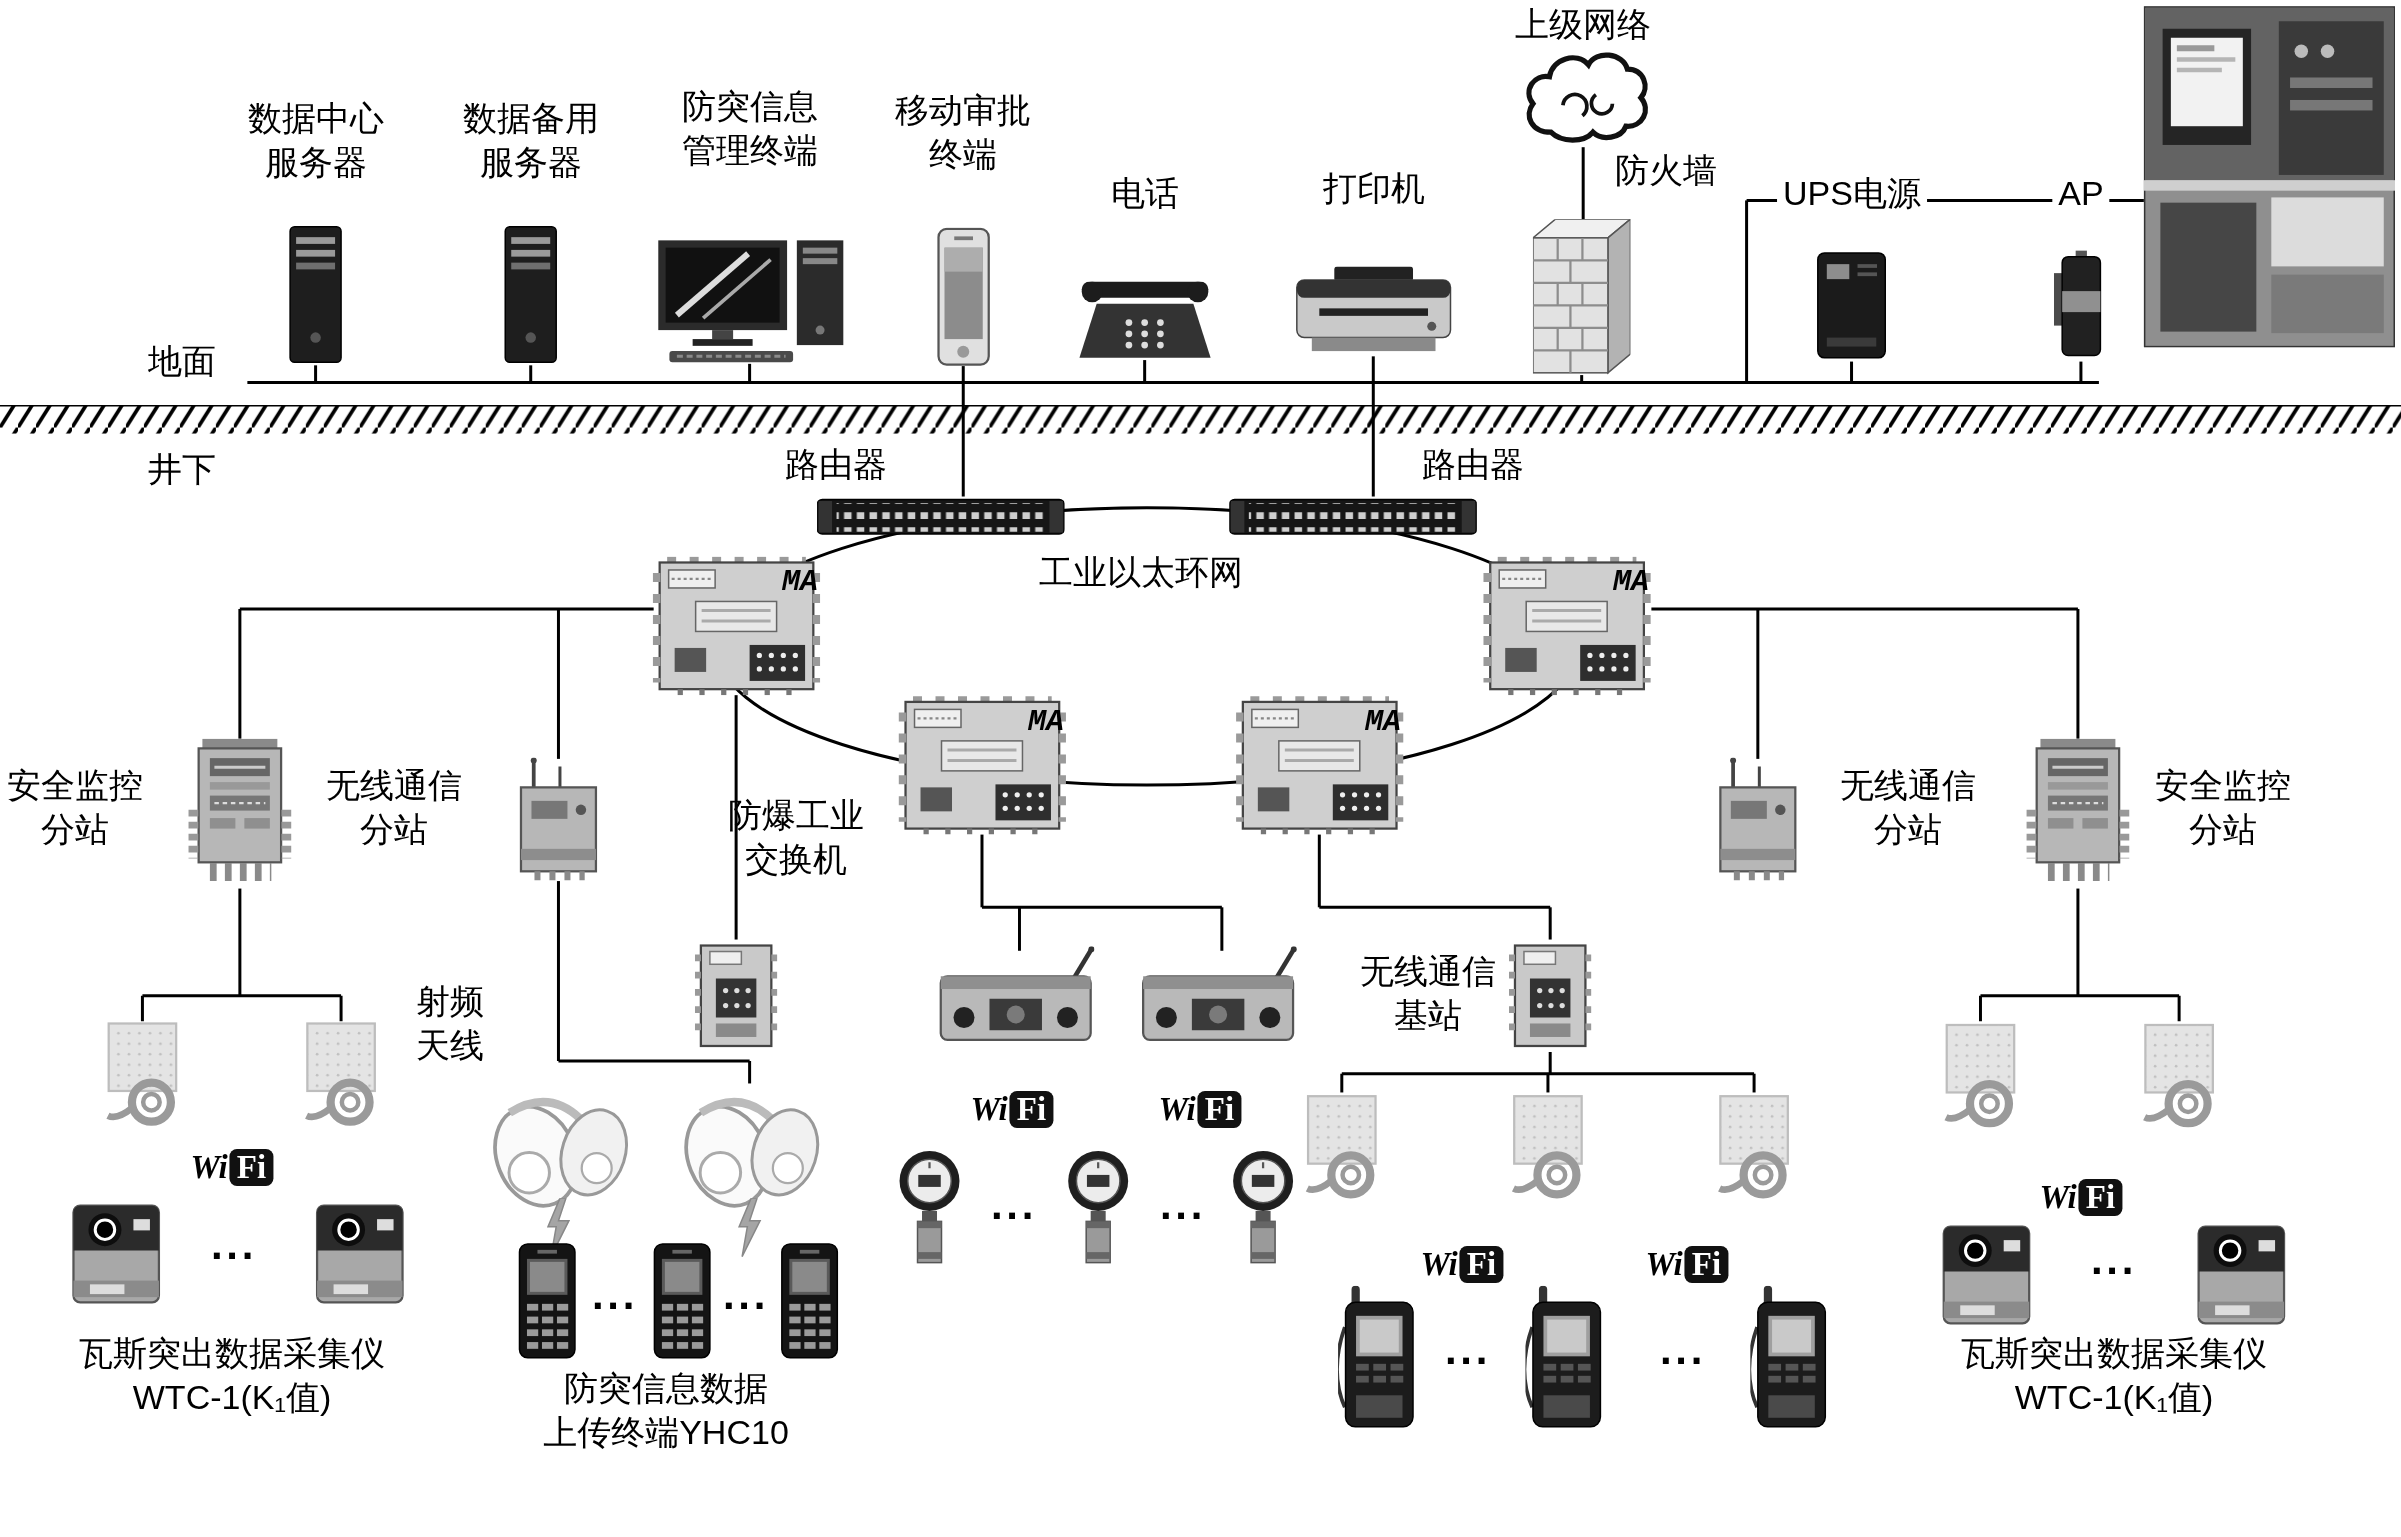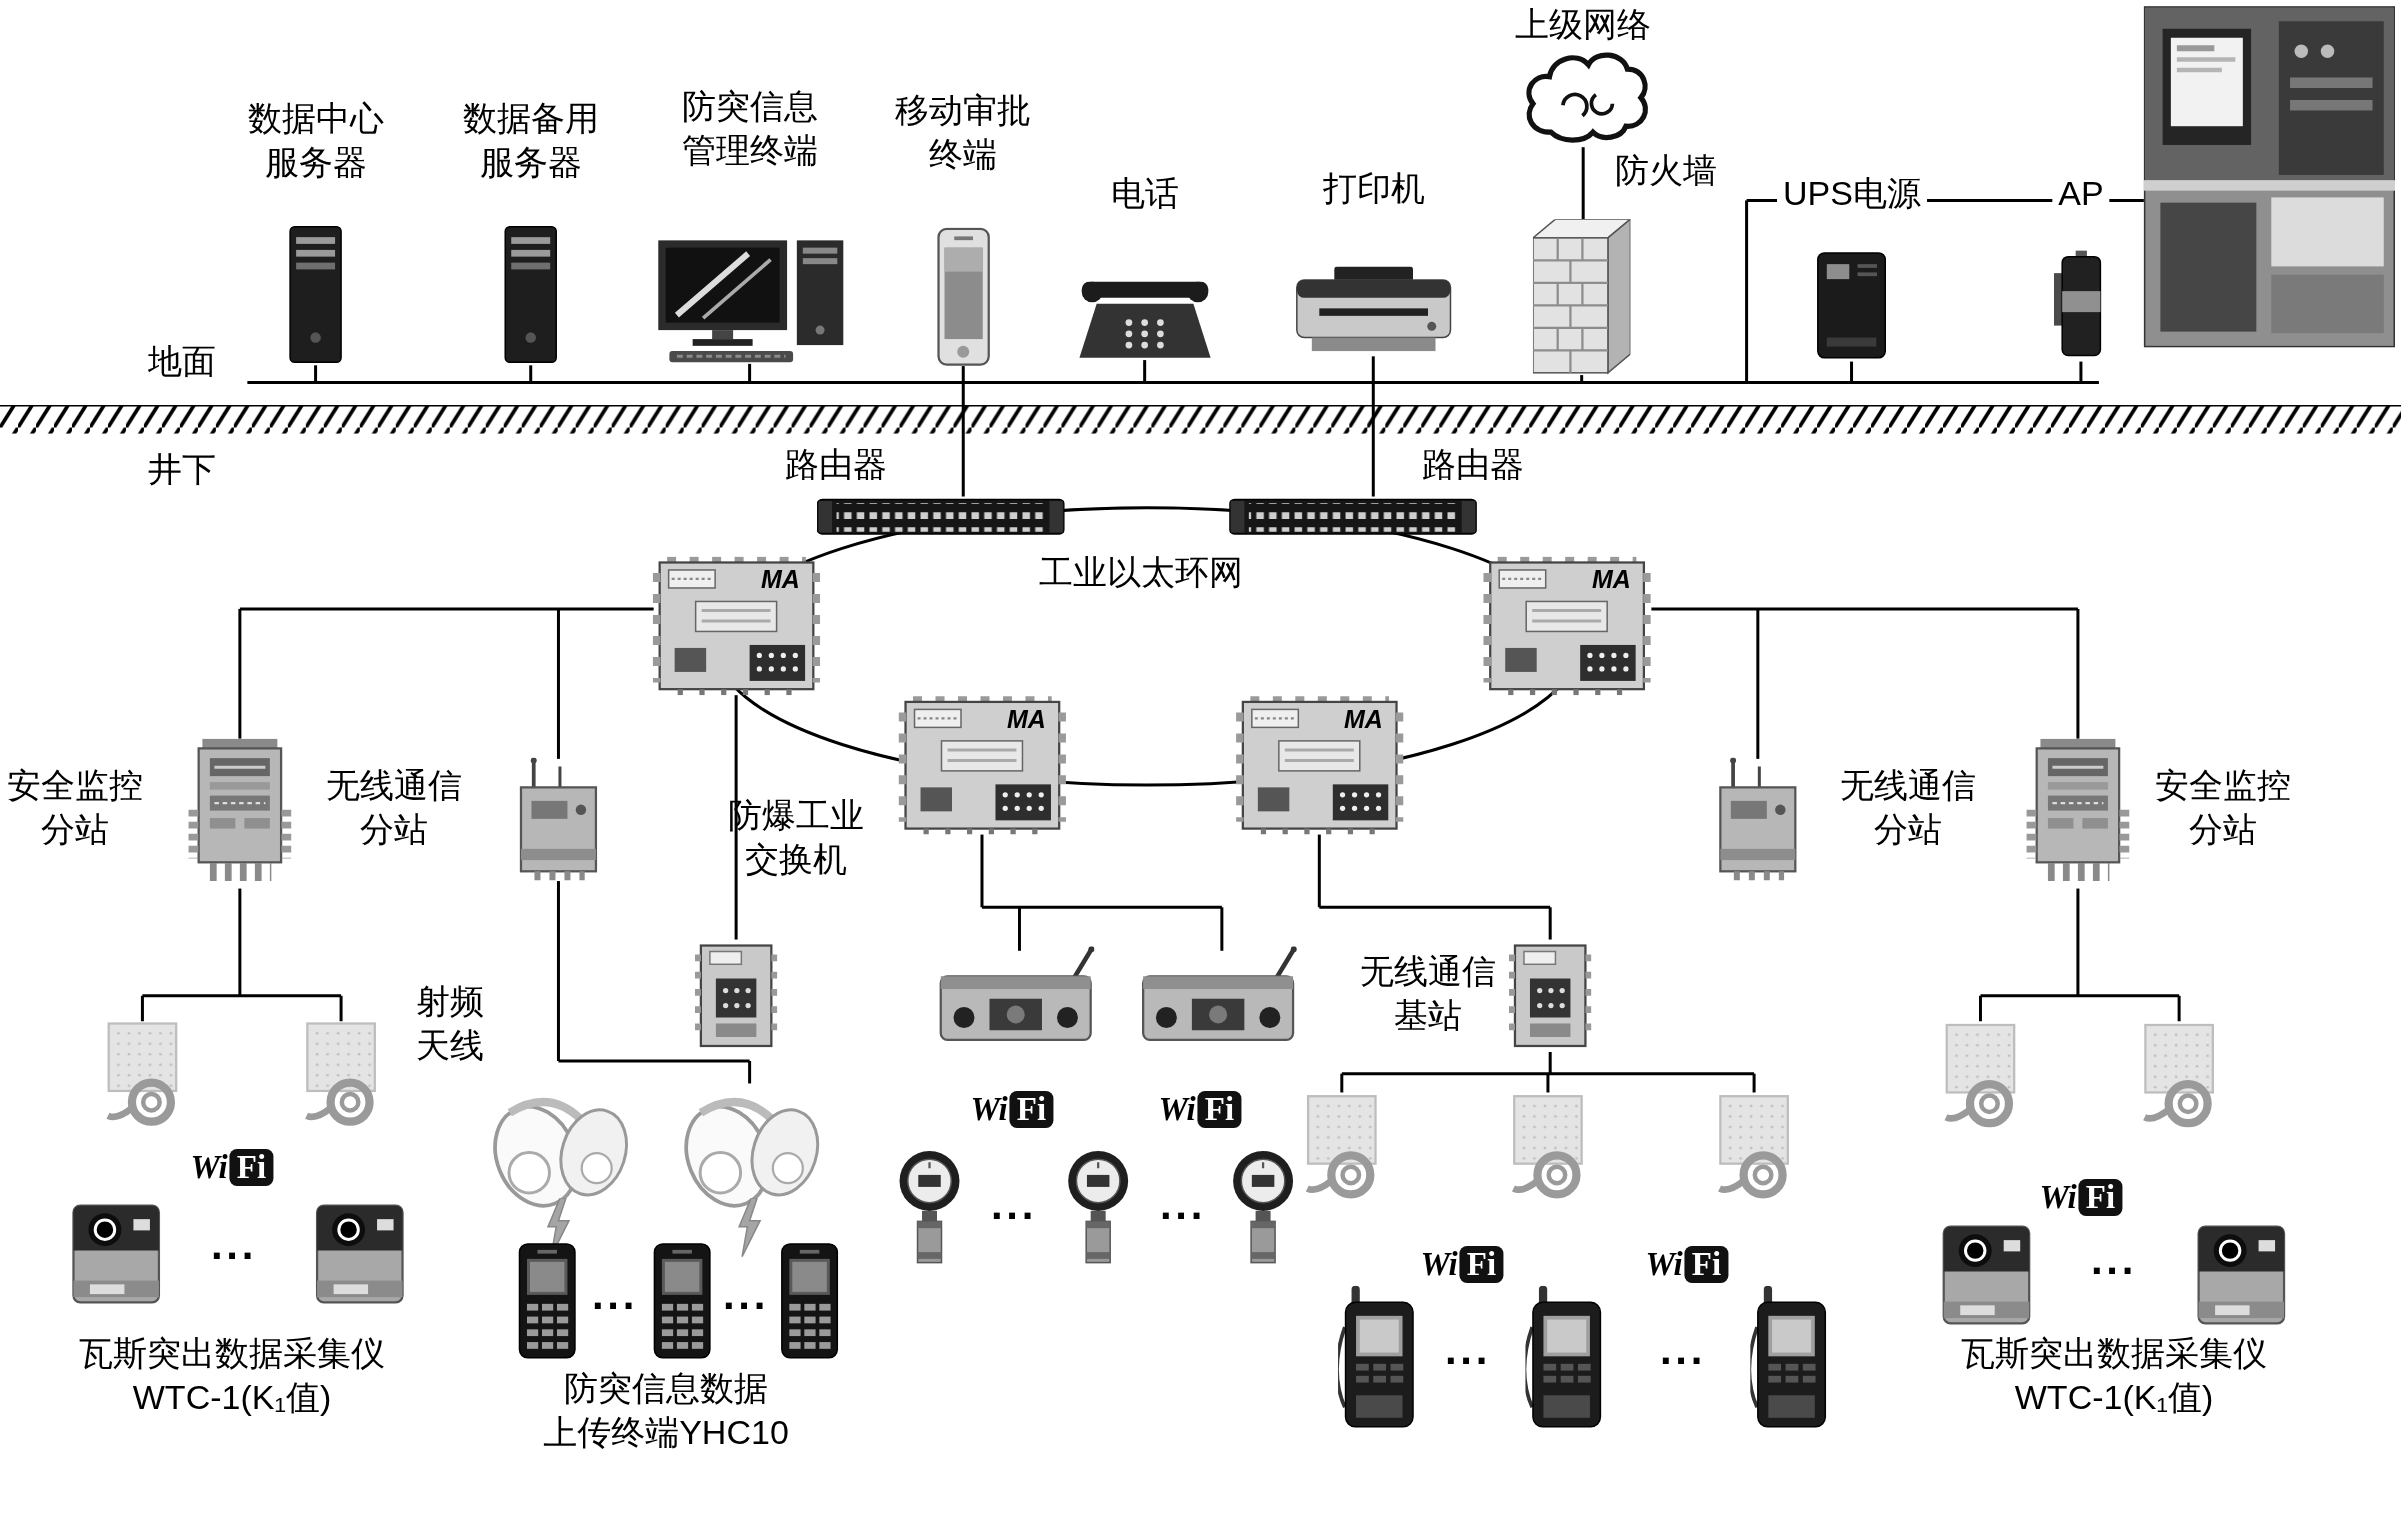--- a/index.html
+++ b/index.html
@@ -10,22 +10,22 @@
        transform:translateX(-50%);white-space:nowrap;}
   .lbl span{display:block;}
   .bgw{background:#fff;padding:0 6px;}
   .wifi{position:absolute;z-index:3;transform:translateX(-50%);font-size:33px;font-weight:bold;
         font-family:"Liberation Serif","DejaVu Serif",serif;}
   .wifi .wi{font-style:italic;}
   .wifi .fi{display:inline-block;background:#111;color:#fff;border-radius:7.5px;
             padding:0 7.5px;margin-left:1.5px;font-style:normal;text-align:right;}
   .dots{position:absolute;z-index:3;transform:translateX(-50%);font-size:42px;font-weight:bold;
         letter-spacing:3.7px;}
-  .ma{position:absolute;z-index:3;font-size:25px;font-weight:bold;font-style:italic;
-      font-family:Liberation Sans, sans-serif;}
+  .ma{position:absolute;z-index:3;font-size:30px;font-weight:bold;font-style:italic;
+      font-family:Liberation Mono, monospace;margin-left:21px;}
 </style>
 </head>
 <body>
 
 <div class="stage">
 
 <svg class="wires" width="2401" height="1538" viewBox="0 0 3203 2051">
   <defs>
     <pattern id="hatch" width="24" height="38" patternUnits="userSpaceOnUse">
       <line x1="0" y1="38" x2="24" y2="0" stroke="#000" stroke-width="5"></line>

